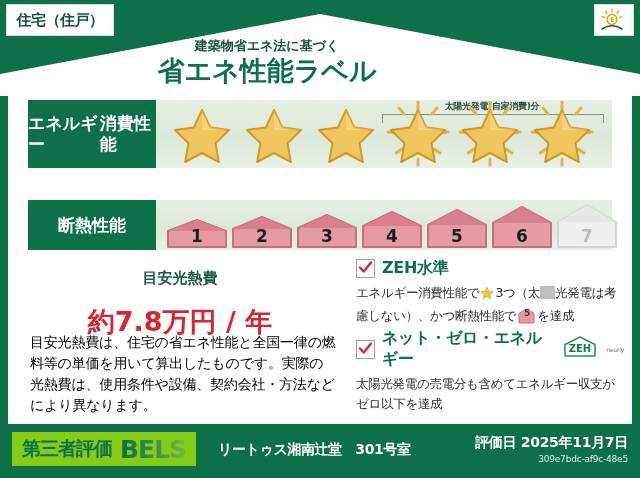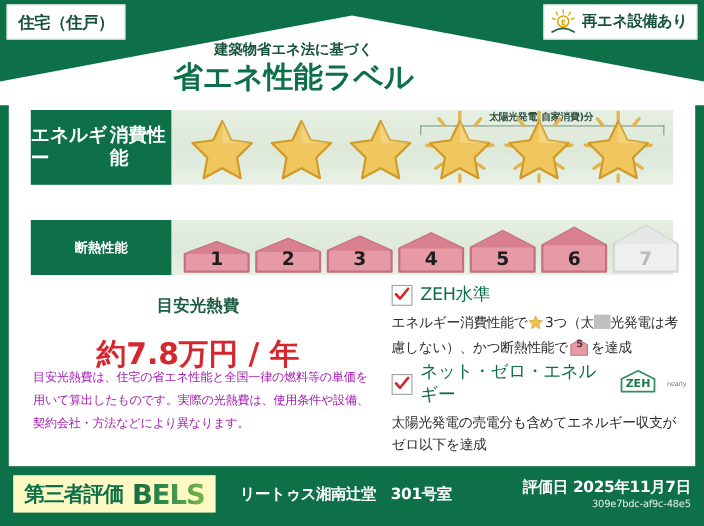--- a/index.html
+++ b/index.html
@@ -55,21 +55,21 @@
     position:absolute;left:20px;width:584px;height:68px;
     display:flex;align-items:stretch;
   }
   #row-energy{top:10px;}
   #row-insul{top:110px;height:50px;}
   .row-key{
     width:128px;flex:0 0 128px;background:#0E7048;color:#ffffff;
     display:flex;flex-direction:row;align-items:center;justify-content:center;
     font-size:17px;font-weight:bold;line-height:21px;letter-spacing:0px;
   }
-  #row-insul .row-key{font-size:12px;align-items:center;}
+  #row-insul .row-key{font-size:17px;align-items:center;}
   .row-val{
     flex:1 1 auto;position:relative;
     background:linear-gradient(180deg,#e6efe3 0%,#dce9d8 55%,#e9f1e6 100%);
   }
 
   
   .stars{
     position:absolute;left:10px;top:0;height:68px;width:440px;
     display:flex;align-items:center;gap:0px;
   }
@@ -107,34 +107,34 @@
   .cost-head{
     position:relative;display:flex;align-items:center;justify-content:center;gap:7px;
     font-size:15px;font-weight:bold;color:#1c5c40;flex-direction:column;
   }
   .cost-head .hr{flex:1 1 auto;height:2px;background:#2e7d5b;}
   .cost-amt{
     margin-top:7px;font-size:27px;font-weight:bold;color:#d6272e;letter-spacing:0px;
   }
   .note{
     position:absolute;left:22px;top:242px;width:306px;
-    font-size:11px;line-height:21px;color:#a21caf;letter-spacing:-0.2px;
+    font-size:14px;line-height:21px;color:#000000;letter-spacing:-0.2px;
   }
 
   
   .feat{position:absolute;left:348px;width:268px;}
   #feat-zeh{top:168px;}
   #feat-nze{top:238px;}
   .feat-head{display:flex;align-items:center;gap:7px;}
   .chk{
     width:17px;height:17px;flex:0 0 17px;border:1px solid #9aa59e;background:#fff;
     position:relative;
   }
   .chk svg{position:absolute;left:1px;top:0px;}
-  .feat-title{font-size:16px;font-weight:normal;color:#0E7048;letter-spacing:-0.3px;}
+  .feat-title{font-size:16px;font-weight:bold;color:#0E7048;letter-spacing:-0.3px;}
   .feat-body{
     margin-top:4px;font-size:12.5px;line-height:20px;color:#2b2b2b;letter-spacing:-0.3px;
   }
   .mini-star{display:inline-block;vertical-align:-3px;margin:0 1px;}
   .mini-house{
     display:inline-block;vertical-align:-4px;margin:0 2px;position:relative;
     width:17px;height:16px;
   }
   .mini-house .mh-num{
     position:absolute;left:0;right:0;bottom:1px;text-align:center;
@@ -142,21 +142,21 @@
   }
   .redact{
     display:inline-block;width:15px;height:13px;background:#bfbfbf;vertical-align:-2px;
   }
   .zeh-logo{display:inline-block;vertical-align:-6px;margin-left:3px;}
   .zeh-tm{font-size:6px;color:#6f7d74;vertical-align:2px;letter-spacing:-0.2px;}
 
   
   .footer{position:absolute;left:0;top:424px;width:640px;height:54px;background:#0E7048;}
   .bels-box{
-    position:absolute;left:12px;top:8px;height:34px;background:#fef9c3;
+    position:absolute;left:12px;top:8px;height:34px;background:#84cc16;
     display:flex;align-items:center;gap:8px;padding:0 10px;
   }
   .bels-jp{font-size:19px;font-weight:bold;color:#0E7048;letter-spacing:-1px;}
   .bels-en{font-size:25px;font-weight:bold;letter-spacing:-1px;}
   .footer-addr{
     position:absolute;left:218px;top:17px;font-size:14px;font-weight:bold;color:#ffffff;
     letter-spacing:-0.4px;
   }
   .footer-date{
     position:absolute;right:12px;top:10px;text-align:right;color:#ffffff;
@@ -188,21 +188,20 @@
           <line x1="6.5" y1="3" x2="8" y2="5.6"></line>
           <line x1="19.5" y1="3" x2="18" y2="5.6"></line>
           <line x1="3" y1="8.5" x2="5.6" y2="9.6"></line>
           <line x1="23" y1="8.5" x2="20.4" y2="9.6"></line>
         </g>
         <circle cx="13" cy="11.5" r="5" fill="none" stroke="#d9a300" stroke-width="1.4"></circle>
         <text x="13" y="14.4" font-size="6.5" fill="#d9a300" text-anchor="middle" font-family="DejaVu Sans, sans-serif" font-weight="bold">E</text>
         <path d="M3 21 Q13 14.5 23 21" fill="none" stroke="#1c5c40" stroke-width="1.6" stroke-linecap="round"></path>
       </svg>
     </span>
-    <span>再エネ設備あり</span>
   </div>
 
   <div class="title-wrap">
     <div class="title-sub">建築物省エネ法に基づく</div>
     <div class="title-main">省エネ性能ラベル</div>
   </div>
 
   <div class="card">
 
     <div class="rating-row" id="row-energy">

